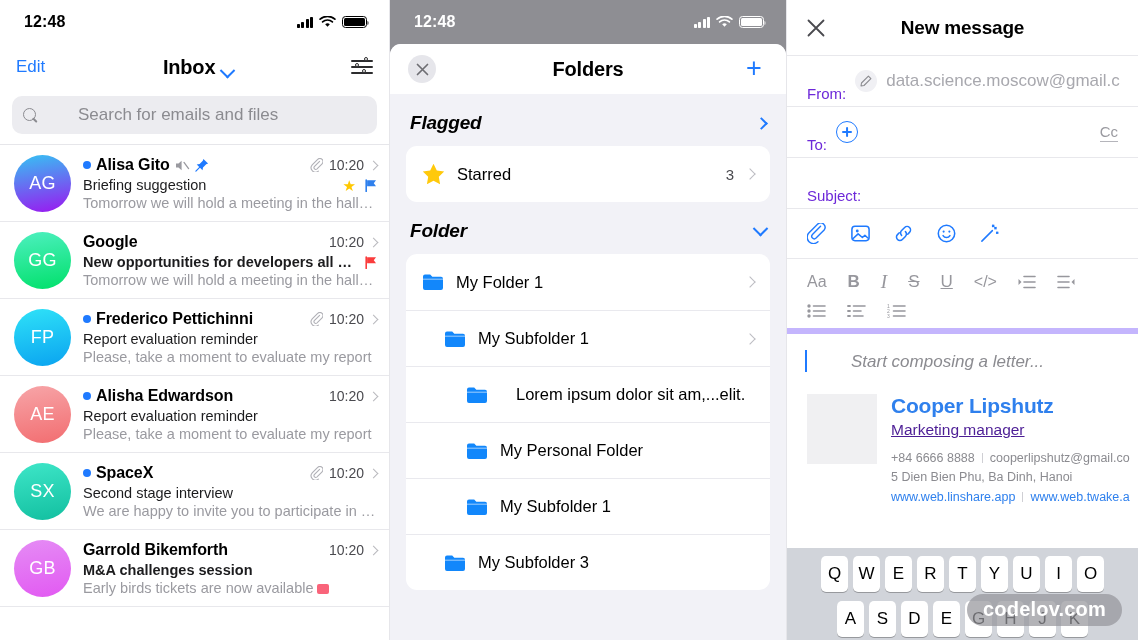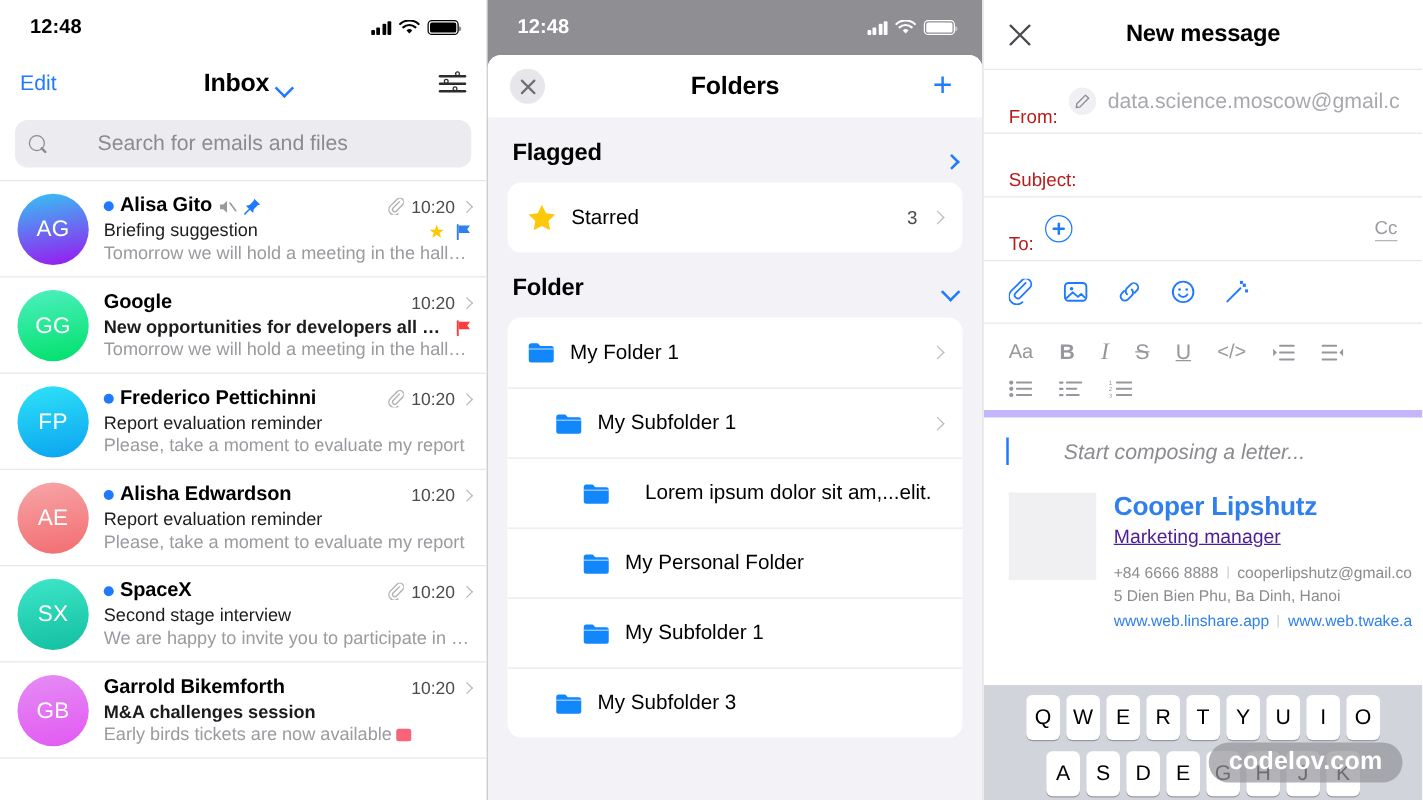--- a/index.html
+++ b/index.html
@@ -91,21 +91,21 @@
   .panel-folders .statusbar { color:#fff; }
   .sheet { position:absolute; left:0; right:0; top:44px; bottom:0;
            background:#f2f2f7; border-radius:11px 11px 0 0; overflow:hidden; }
   .sheet-nav { height:50px; background:#fff; display:flex; align-items:center;
                padding: 0 18px; }
   .close-circle { width:28px; height:28px; border-radius:50%; background:#e6e6eb;
                   display:flex; align-items:center; justify-content:center; flex:none; }
   .sheet-title { flex:1; text-align:center; font-size:20px; font-weight:bold; letter-spacing:-.2px; }
   .plus-btn { width:28px; font-size:27px; color:#1f7aff; text-align:center;
               line-height:.8; font-weight:300; }
-  .sec-head { display:flex; align-items:flex-end; padding: 18px 20px 12px; }
+  .sec-head { display:flex; align-items:center; padding: 18px 20px 12px; font-style: italic; }
   .sec-title { font-size:19px; font-weight:bold; color:#000; letter-spacing:-.2px; }
   .sec-arrow-r { margin-left:auto; width:9px; height:9px; border-right:2.4px solid #1f7aff;
                  border-top:2.4px solid #1f7aff; transform: rotate(45deg); }
   .sec-arrow-d { margin-left:auto; width:11px; height:11px; border-right:2.4px solid #1f7aff;
                  border-bottom:2.4px solid #1f7aff; transform: rotate(45deg) translate(-2px,-2px); }
   .card { background:#fff; border-radius:11px; margin: 0 16px; overflow:hidden; }
   .f-row { display:flex; align-items:center; gap:12px; height:56px; padding-right:16px; }
   .f-row + .f-row { border-top:1px solid #e9e9ee; }
   .f-label { font-size:16.5px; color:#000; }
   .f-count { margin-left:auto; font-size:15px; color:#4a4a4f; }
@@ -116,21 +116,21 @@
   
   .panel-new { width: 352px; height:640px; background:#fff; position:relative;
                overflow:hidden; border-left:1px solid #e6e6ea; }
   .nm-nav { height:56px; display:flex; align-items:center; padding: 0 20px;
             border-bottom:1px solid #e8e8ec; }
   .nm-x { width:18px; height:18px; flex:none; }
   .nm-title { flex:1; text-align:center; font-size:19px; font-weight:bold;
               letter-spacing:-.2px; padding-right:18px; }
   .nm-field { height:51px; display:flex; align-items:center; gap:9px; padding: 0 20px;
               border-bottom:1px solid #e8e8ec; }
-  .nm-lab { font-size:15px; color:#b91c1c; flex:none;margin-top:24px; }
+  .nm-lab { font-size:15px; color:#6d28d9; flex:none;margin-top:24px; }
   .pencil-circle { width:22px; height:22px; border-radius:50%; background:#f0f0f4;
                    display:flex; align-items:center; justify-content:center; flex:none; }
   .nm-val { font-size:17px; color:#a8a8ae; white-space:nowrap; }
   .plus-circle { width:22px; height:22px; border-radius:50%; border:1.9px solid #1f7aff;
                  position:relative; flex:none; }
   .plus-circle:before,.plus-circle:after { content:''; position:absolute; background:#1f7aff;
                  left:50%; top:50%; transform:translate(-50%,-50%); border-radius:1px; }
   .plus-circle:before { width:10px; height:1.9px; }
   .plus-circle:after { width:1.9px; height:10px; }
   .cc-link { margin-left:auto; font-size:15px; color:#9a9aa0;
@@ -470,27 +470,27 @@
       <span class="nm-lab">From:</span>
       <span class="pencil-circle">
         <svg width="12" height="12" viewBox="0 0 12 12">
           <path d="M8.4 1.1 L10.9 3.6 L4 10.5 L1 11 L1.5 8 Z" fill="none" stroke="#8b8b90" stroke-width="1.1" stroke-linejoin="round"></path>
         </svg>
       </span>
       <span class="nm-val">data.science.moscow@gmail.c</span>
     </div>
 
     <div class="nm-field">
-      <span class="nm-lab">Subject:</span>
-    </div>
-
-    <div class="nm-field">
       <span class="nm-lab">To:</span>
       <span class="plus-circle"></span>
       <span class="cc-link">Cc</span>
+    </div>
+
+    <div class="nm-field">
+      <span class="nm-lab">Subject:</span>
     </div>
 
     <div class="attach-bar">
       <svg width="21" height="21" viewBox="0 0 22 22">
         <path d="M16.5 6 L7.3 15.2 a2.9 2.9 0 0 0 4.1 4.1 l9.2-9.2 a5 5 0 0 0-7-7 L3.4 13.3 a7.2 7.2 0 0 0 10.2 10.2" fill="none" stroke="#1f7aff" stroke-width="1.6" stroke-linecap="round" transform="translate(-1,-2) scale(0.92)"></path>
       </svg>
       <svg width="21" height="21" viewBox="0 0 22 22">
         <rect x="2" y="3.5" width="18" height="15" rx="3.2" fill="none" stroke="#1f7aff" stroke-width="1.6"></rect>
         <circle cx="7.6" cy="8.4" r="1.5" fill="#1f7aff"></circle>
         <path d="M3 16.5 L8.5 11.4 L13 15.2 L15.6 12.8 L19 16" fill="none" stroke="#1f7aff" stroke-width="1.6" stroke-linejoin="round"></path>

